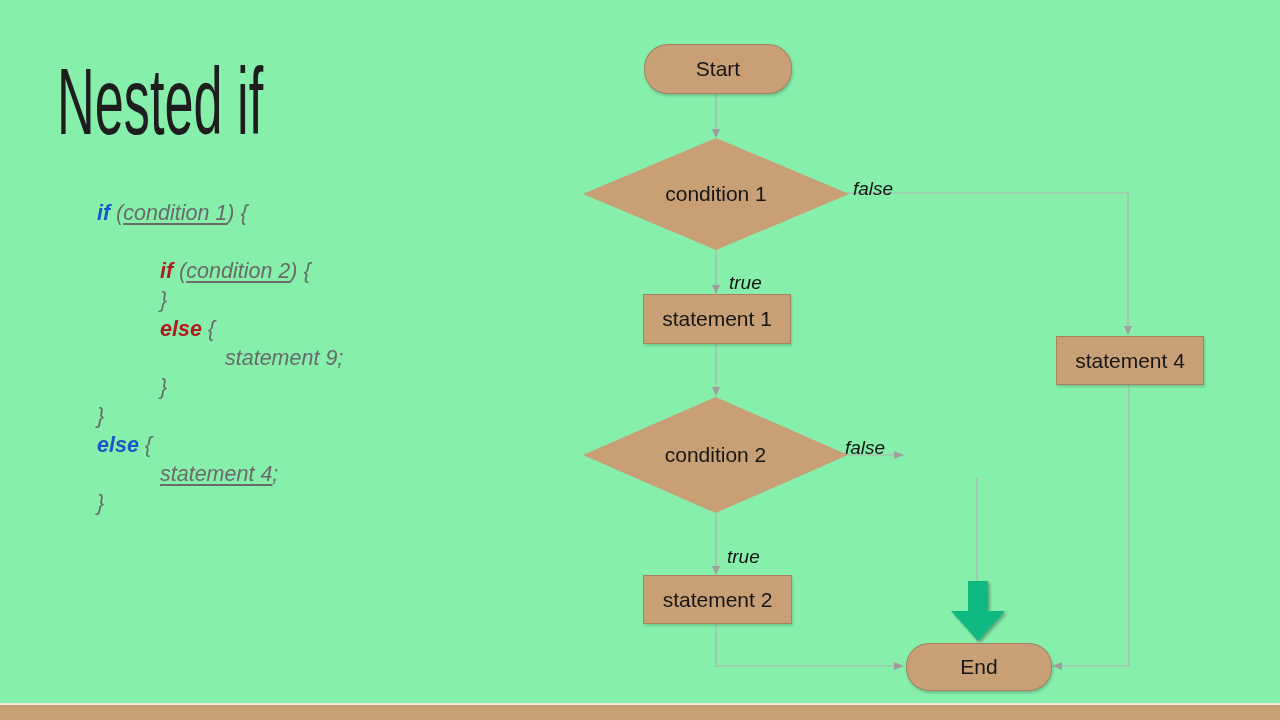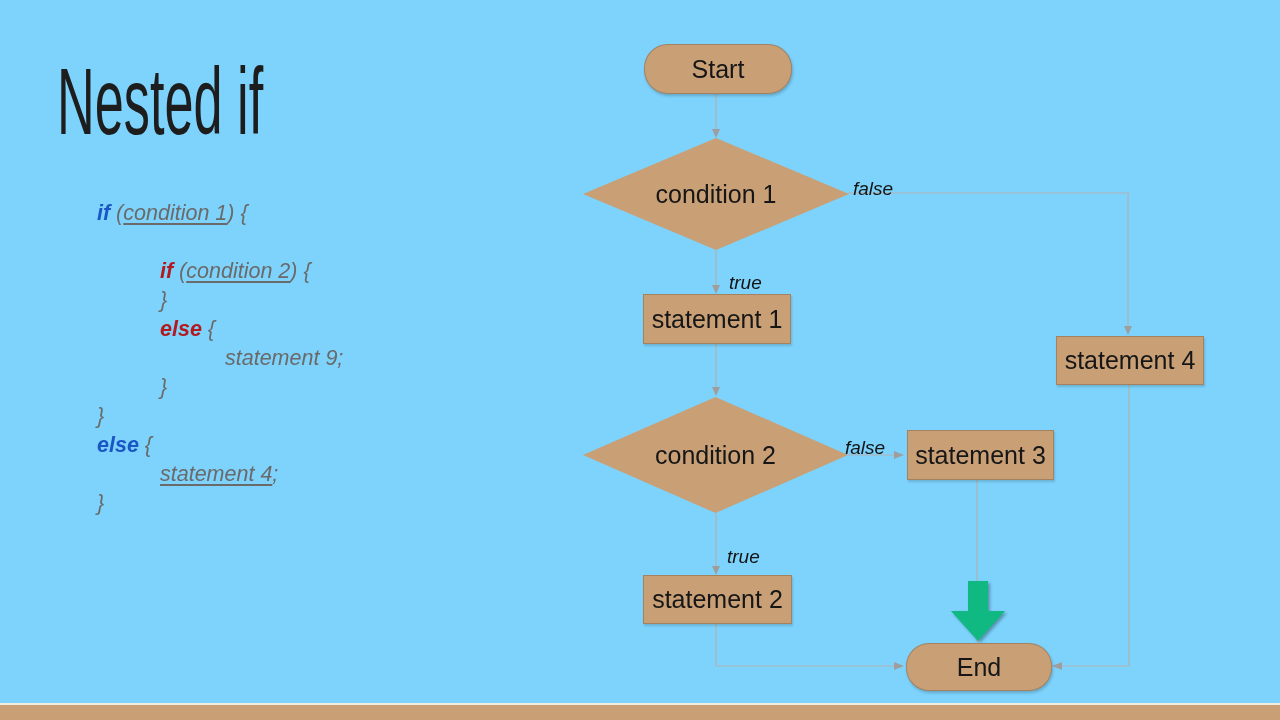--- a/index.html
+++ b/index.html
@@ -6,21 +6,21 @@
     --accent:#c99f76;
     --green:#10b981;
     --blue:#1b57c4;
     --red:#b11b20;
     --code-gray:#6a6a6a;
     --line-gray:#b1b1b1;
     --arrow-gray:#9e9e9e;
   }
   html,body{margin:0;padding:0;background:#ffffff;}
   .slide{
-    position:relative;width:1280px;height:720px;background:#7dd3fc;
+    position:relative;width:1280px;height:720px;background:#86efac;
     overflow:hidden;font-family:"Liberation Sans",sans-serif;color:#161616;
   }
   
   .title{
     position:absolute;left:57px;top:58px;margin:0;
     font-size:95px;line-height:86px;font-weight:400;color:#1d1d1d;
     transform:scale(0.55,1);transform-origin:left top;white-space:nowrap;
   }
   
   .code-block{position:absolute;left:57px;top:199px;width:460px;margin-left:40px;}
@@ -29,21 +29,21 @@
     color:var(--code-gray);white-space:pre;
   }
   .tok-plain{color:var(--code-gray);}
   .tok-underline{color:var(--code-gray);text-decoration:underline;text-underline-offset:3px;}
   .tok-kw-blue{color:var(--blue);font-weight:bold;}
   .tok-kw-red{color:var(--red);font-weight:bold;}
   
   .connector-svg{position:absolute;left:0;top:0;width:1280px;height:720px;}
   .node{
     position:absolute;display:flex;align-items:center;justify-content:center;
-    font-size:25px;color:#161616;text-align:center;
+    font-size:21px;color:#161616;text-align:center;
   }
   .shape{background:var(--accent);}
   .rect{border:1px solid rgba(0,0,0,0.18);box-shadow:1px 1.5px 2px rgba(0,0,0,0.15);}
   .stadium{border:1px solid rgba(0,0,0,0.18);border-radius:24px;box-shadow:1px 2px 3px rgba(0,0,0,0.2);}
   .diamond{clip-path:polygon(50% 0,100% 50%,50% 100%,0 50%);}
   #node-start{left:644px;top:44px;width:146px;height:48px;}
   #node-cond1{left:583px;top:138px;width:266px;height:112px;}
   #node-stmt1{left:643px;top:294px;width:146px;height:48px;}
   #node-cond2{left:583px;top:397px;width:265px;height:116px;}
   #node-stmt2{left:643px;top:575px;width:147px;height:47px;}
@@ -118,23 +118,20 @@
   </div>
   <div id="node-stmt1" class="node shape rect">
     <span>statement 1</span>
   </div>
   <div id="node-cond2" class="node shape diamond">
     <span>condition 2</span>
   </div>
   <div id="node-stmt2" class="node shape rect">
     <span>statement 2</span>
   </div>
-  <div id="node-stmt3" class="node shape rect">
-    <span>statement 3</span>
-  </div>
   <div id="node-stmt4" class="node shape rect">
     <span>statement 4</span>
   </div>
   <div id="node-end" class="node shape stadium">
     <span>End</span>
   </div>
 
   <div id="label-cond1-false" class="edge-label">false</div>
   <div id="label-cond1-true" class="edge-label">true</div>
   <div id="label-cond2-false" class="edge-label">false</div>

